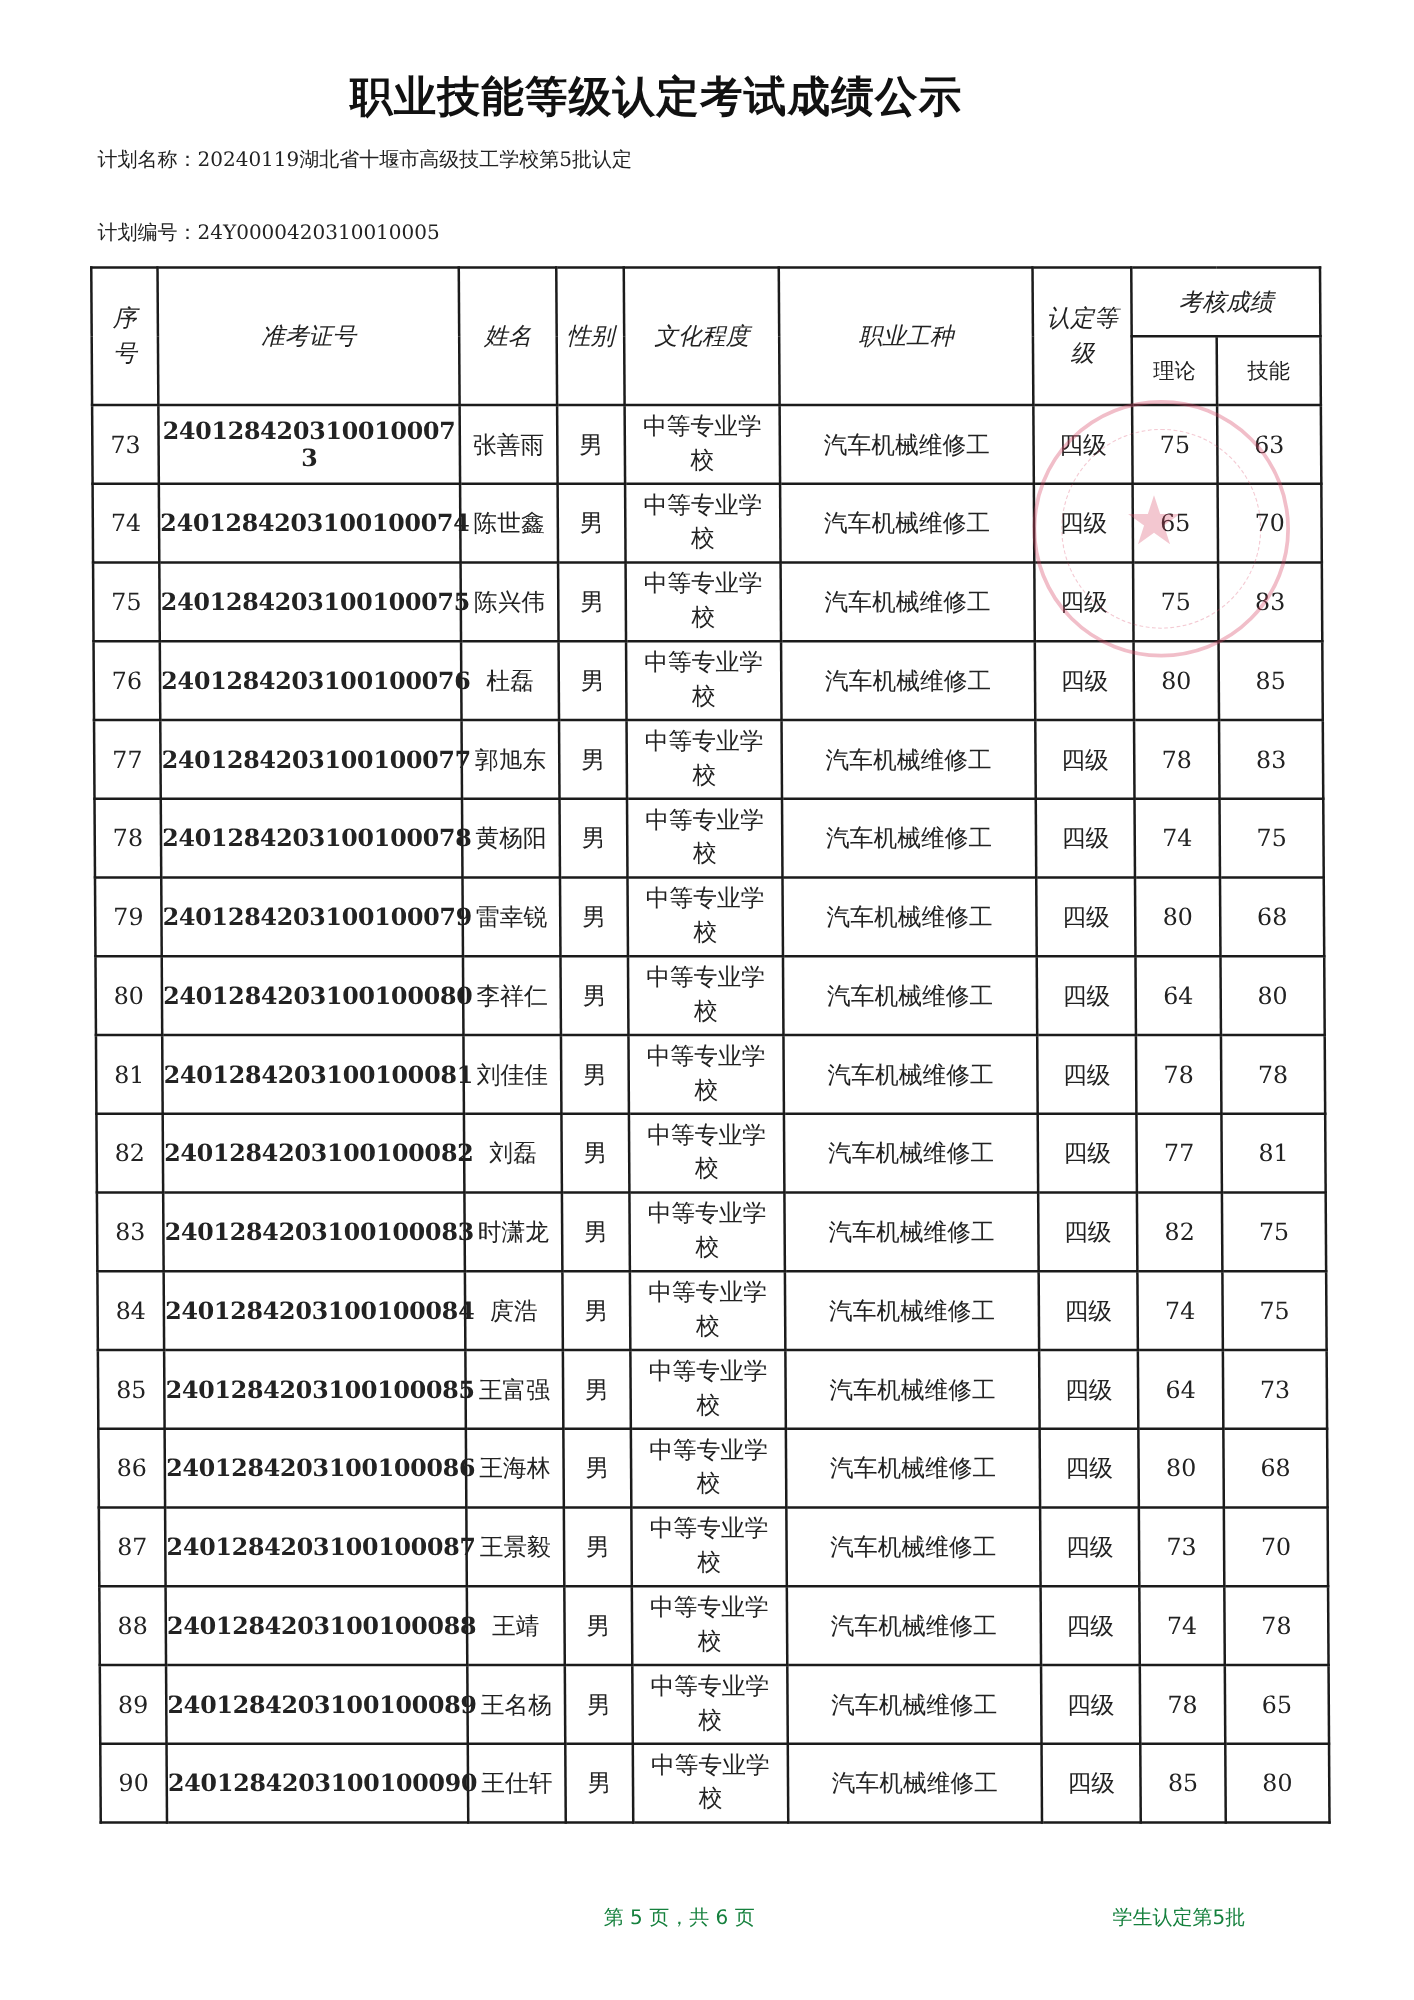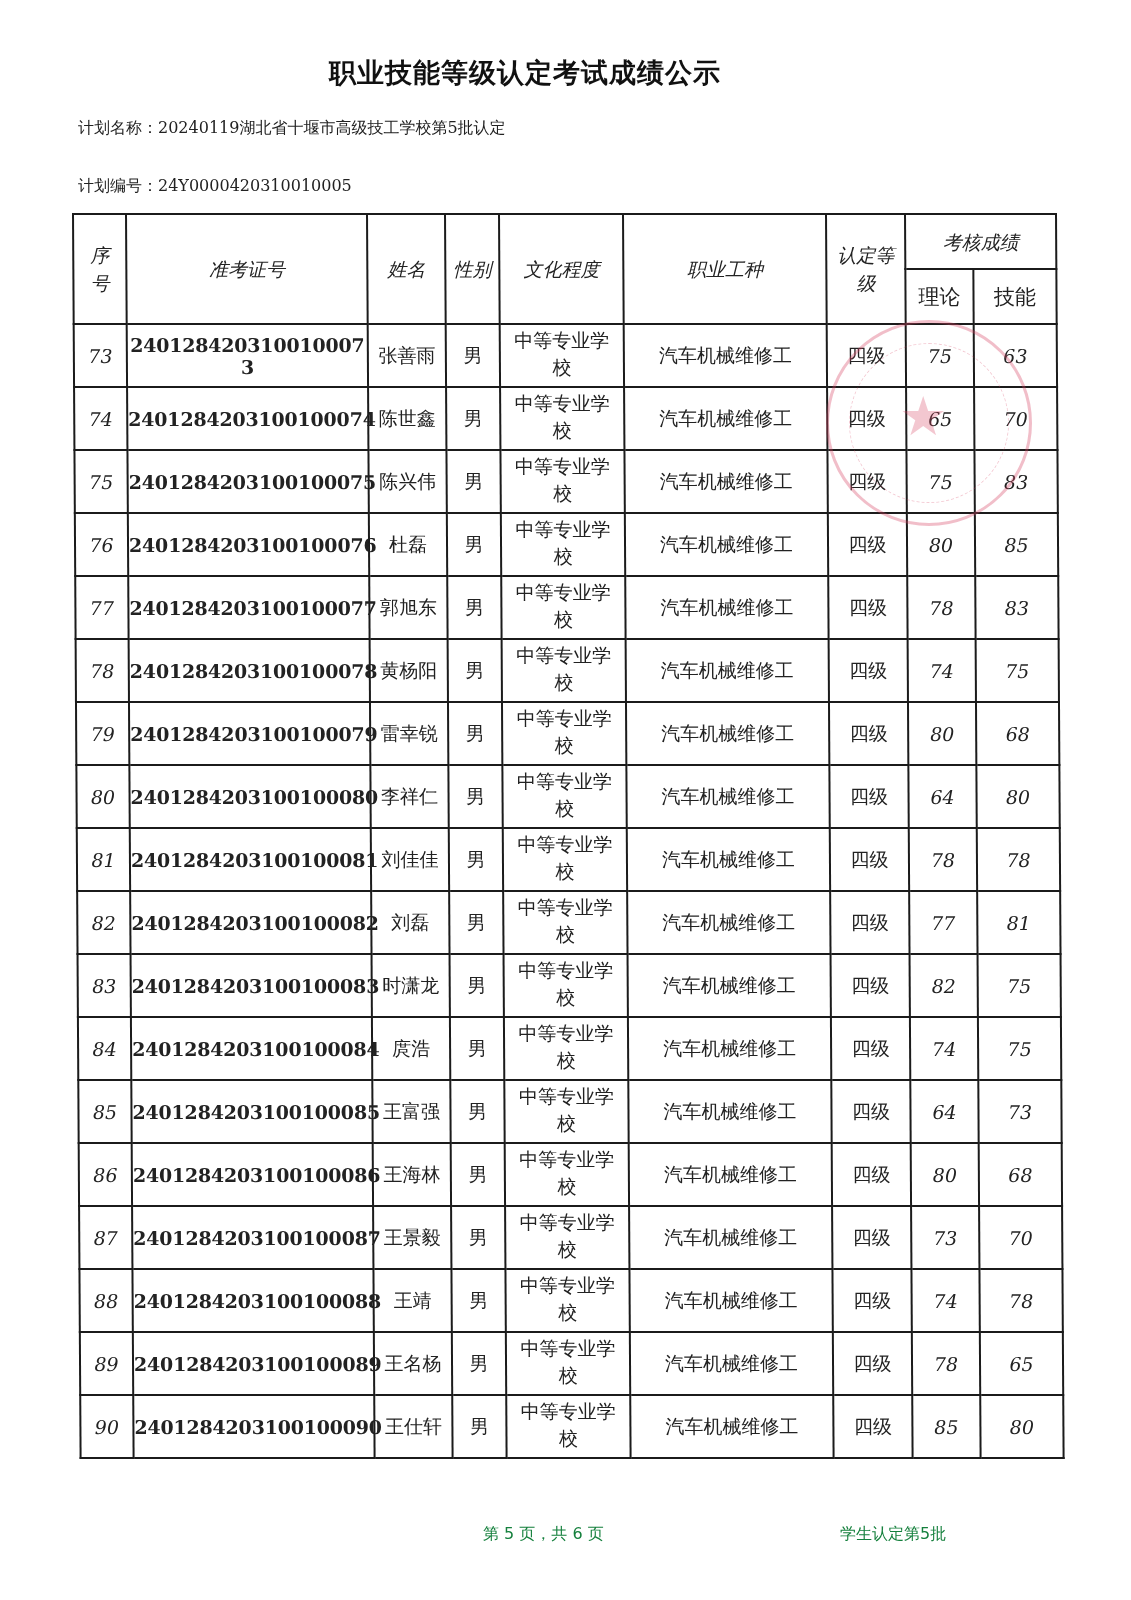--- a/index.html
+++ b/index.html
@@ -2,42 +2,42 @@
 <html><head>
 <meta charset="utf-8">
 <style>
   html, body { margin: 0; padding: 0; }
   body {
     width: 1131px; height: 1600px; background: #ffffff; position: relative; overflow: hidden;
     font-family: "DejaVu Serif", "Liberation Serif", serif; color: #1e1e1e;
   }
   .title {
     position: absolute; left: 0; width: 1050px; top: 55px; text-align: center;
-    font-family: "DejaVu Sans", sans-serif; font-size: 27px; font-weight: bold; letter-spacing: 1px;
+    font-family: "DejaVu Sans", sans-serif; font-size: 34px; font-weight: bold; letter-spacing: 1px;
     color: #111;
   }
   .meta {
     position: absolute; left: 78px; font-family: "DejaVu Sans", sans-serif; font-size: 16px; color: #222;
   }
   .meta .val { font-family: "DejaVu Serif", serif; }
   table.scores {
     position: absolute; left: 72px; top: 213px; width: 983px;
     border-collapse: collapse; table-layout: fixed;
     transform: skewX(0.35deg); transform-origin: top left;
   }
   table.scores th, table.scores td {
     border: 2px solid #1b1b1b; text-align: center; vertical-align: middle; padding: 0;
   }
   table.scores th {
     font-family: "DejaVu Sans", sans-serif; font-weight: normal; font-size: 19px; color: #222;
     line-height: 28px;
   }
-  table.scores th.sub { font-size: 21px; }
+  table.scores th.sub { font-size: 17px; }
   table.scores td { height: 61px; font-size: 19px; color: #222; }
-  td.num { font-family: "DejaVu Serif", serif; font-style: italic; }
+  td.num { font-family: "DejaVu Serif", serif; }
   td.exam { font-family: "DejaVu Serif", serif; font-size: 18px; letter-spacing: -0.2px; font-weight: bold; }
   td.cjk { font-family: "DejaVu Sans", sans-serif; }
   td.edu { font-family: Liberation Mono, monospace; line-height: 27px; font-size: 19px; margin-top: 16px; }
   .footer {
     position: absolute; top: 1524px; font-family: "DejaVu Sans", sans-serif; font-size: 16px; color: #15803d;
   }
   .stamp {
     position: absolute; left: 826px; top: 320px; width: 200px; height: 200px; border-radius: 50%;
     border: 3px solid rgba(214, 70, 100, 0.35); pointer-events: none;
   }
@@ -290,13 +290,13 @@
         <td class="num">80</td>
       </tr>
     </tbody>
 </table>
 
 <div class="stamp">
     <span class="star">★</span>
   </div>
 
 <div class="footer" style="left:483px;">第 5 页，共 6 页</div>
-<div class="footer" style="left:840px;">学生认定第5批</div>
+<div class="footer" style="left:890px;">学生认定第5批</div>
 
 </body></html>

